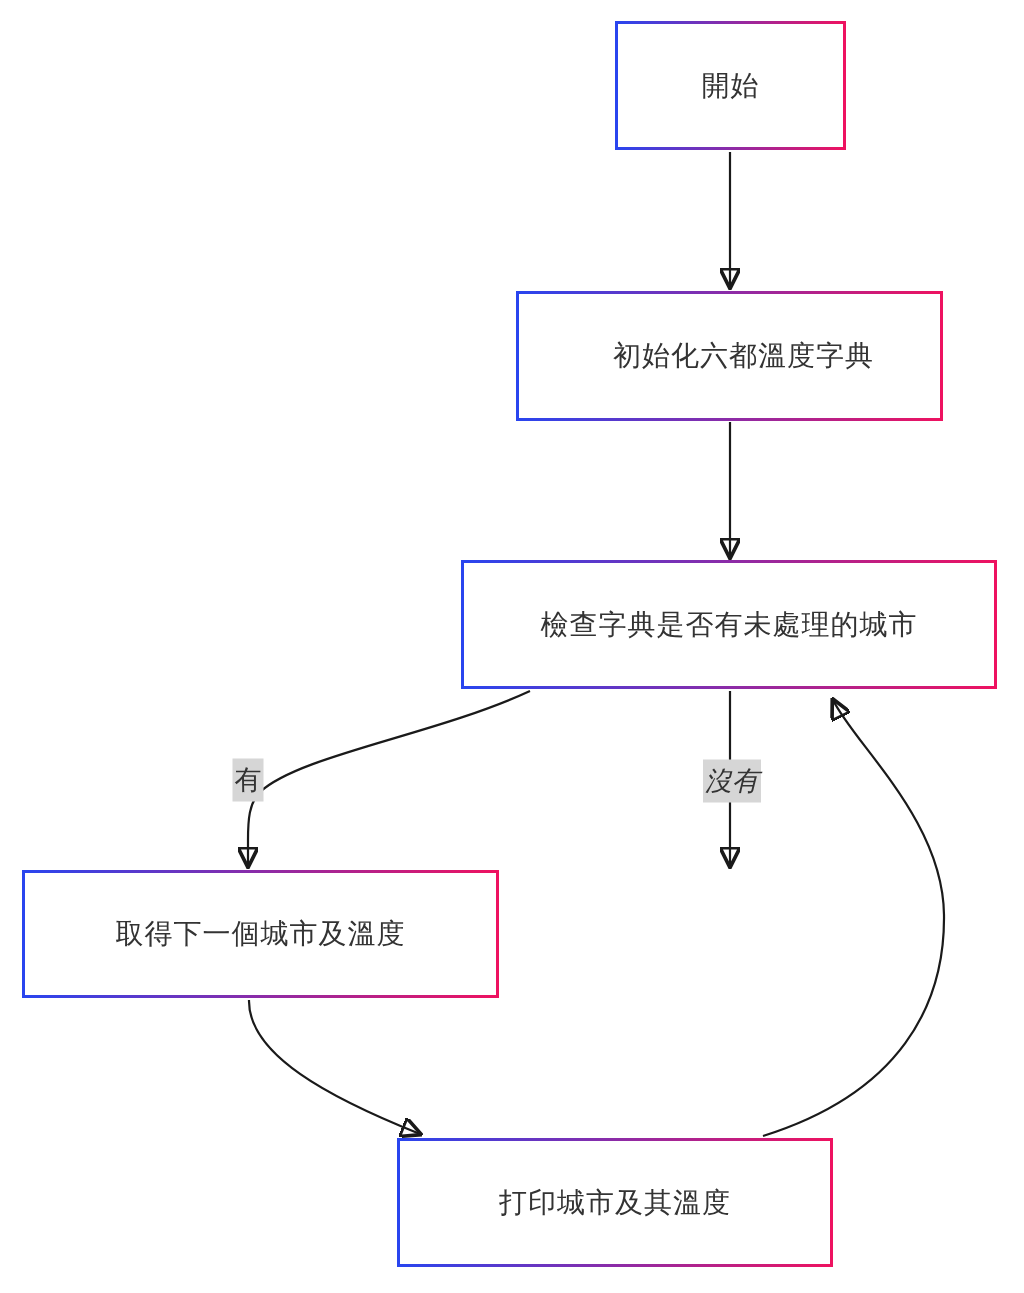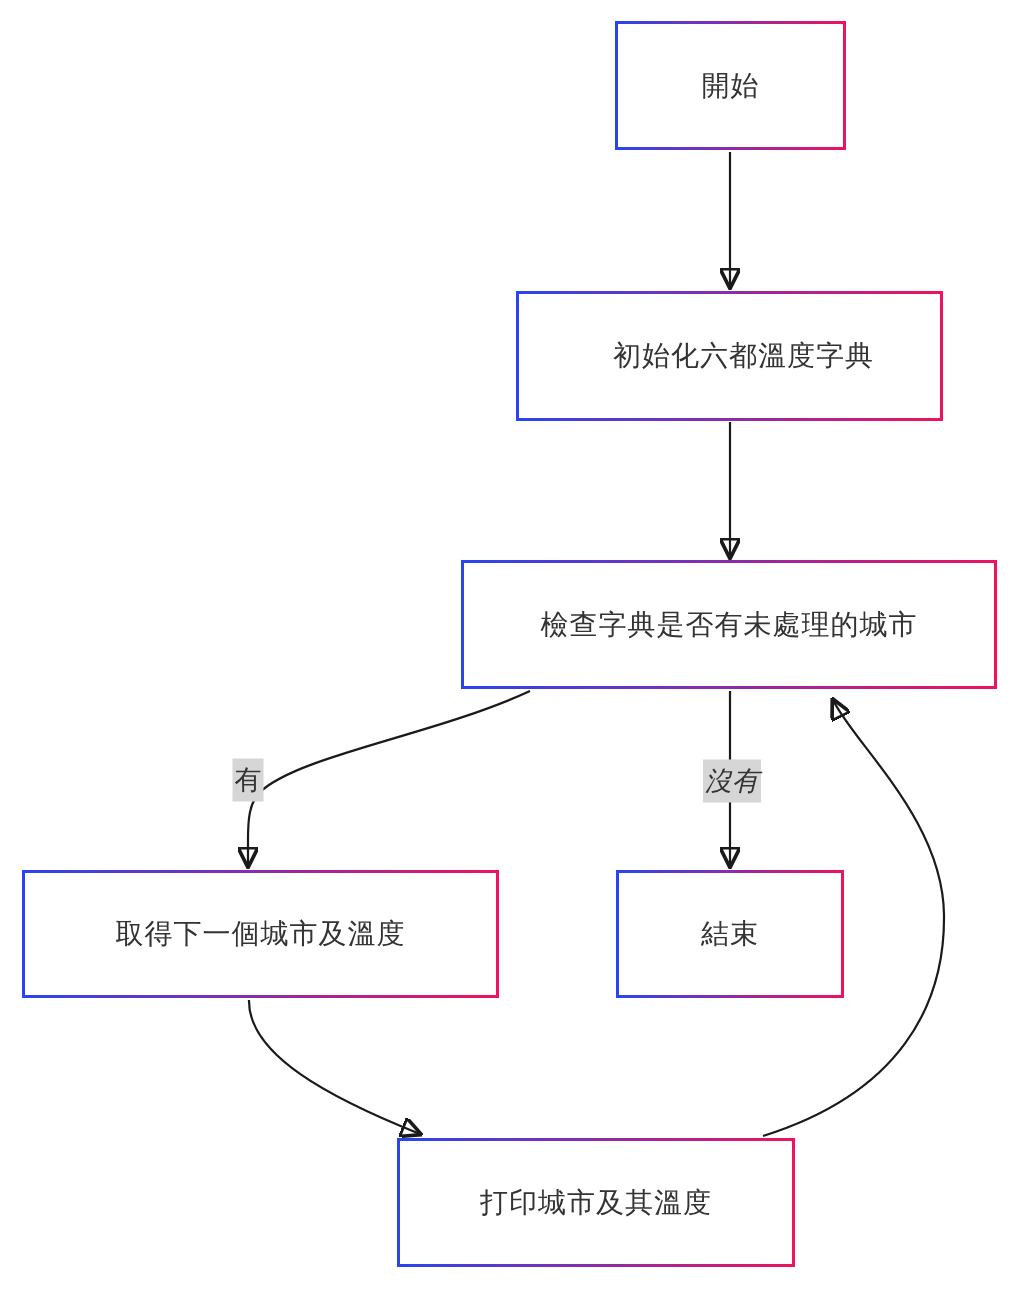--- a/index.html
+++ b/index.html
@@ -39,21 +39,21 @@
     font-size: 28px;
     letter-spacing: 1px;
     white-space: nowrap;
     text-align: left;
   }
   .node-start   { left: 615px; top: 21px;   width: 231px; height: 129px; }
   .node-init    { left: 516px; top: 291px;  width: 427px; height: 130px; padding-left: 28px; }
   .node-check   { left: 461px; top: 560px;  width: 536px; height: 129px; border-radius: 8px; }
   .node-getnext { left: 22px;  top: 870px;  width: 477px; height: 128px; }
   .node-end     { left: 616px; top: 870px;  width: 228px; height: 128px; }
-  .node-print   { left: 397px; top: 1138px; width: 398px; height: 129px; }
+  .node-print   { left: 397px; top: 1138px; width: 436px; height: 129px; }
   .edge-label {
     position: absolute;
     transform: translate(-50%, -50%);
     background: #d6d6d6;
     color: #333333;
     font-size: 27px;
     line-height: 1;
     padding: 8px 2px;
     white-space: nowrap;
   }
@@ -89,23 +89,20 @@
   </div>
 
   <div class="node node-check">
     <span>檢查字典是否有未處理的城市</span>
   </div>
 
   <div class="node node-getnext">
     <span>取得下一個城市及溫度</span>
   </div>
 
-  <div class="node node-end">
-    <span>結束</span>
-  </div>
 
   <div class="node node-print">
     <span>打印城市及其溫度</span>
   </div>
 
   <div class="edge-label edge-label-has">有</div>
   <div class="edge-label edge-label-none">沒有</div>
 
 </div>
 

